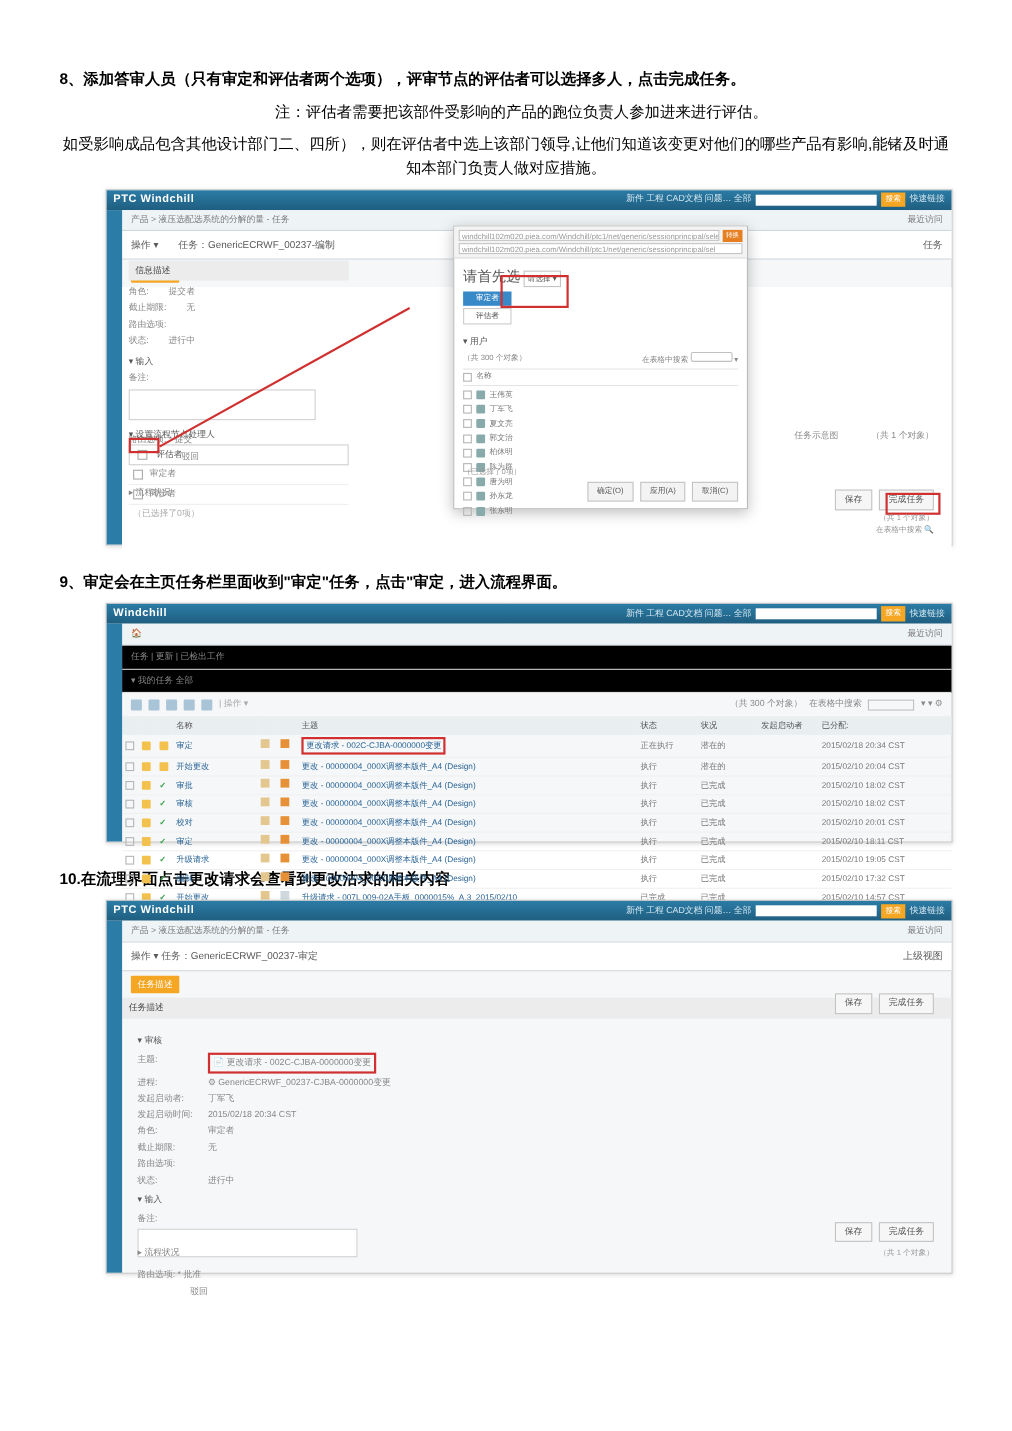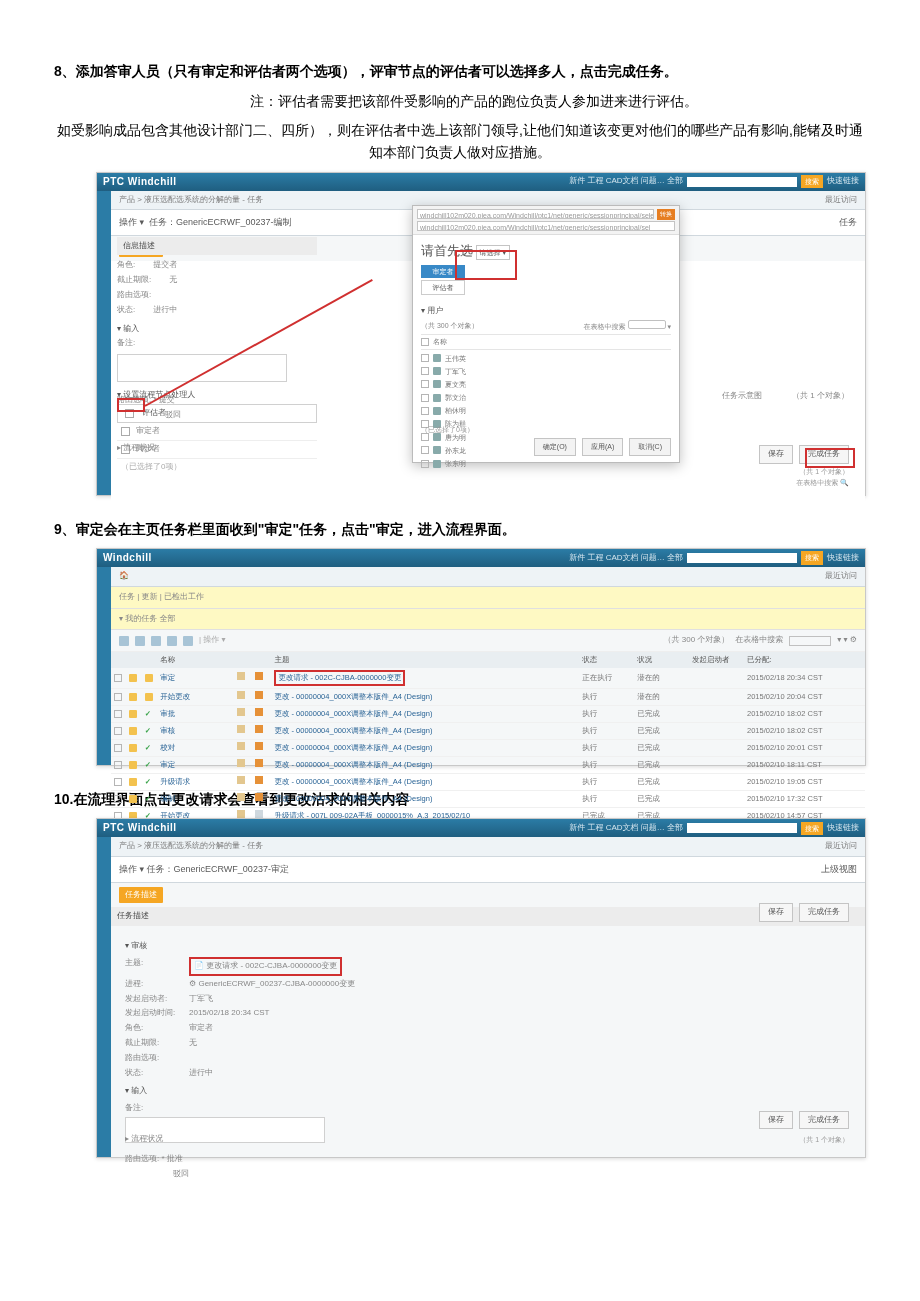--- a/index.html
+++ b/index.html
@@ -41,21 +41,21 @@
   .wc-breadcrumb {
     background: #eef3f6; border-bottom: 1px solid #d0d8de;
     padding: 3px 8px; font-size: 8px; color: #7a7a7a;
     display: flex; justify-content: space-between;
   }
   .wc-titlebar {
     background: #fff; border-bottom: 1px solid #d0d8de;
     padding: 5px 8px; font-size: 9px; color: #5a5a5a;
     display: flex; justify-content: space-between;
   }
-  .wc-titlebar .title-left { display: flex; align-items: center; gap: 5px; }
+  .wc-titlebar .title-left { display: flex; align-items: center; gap: 18px; }
   .btn-orange {
     display: inline-block; background: #f5a623; color: #fff;
     padding: 2px 6px; font-size: 8px; border-radius: 1px;
   }
   .wc-left-sidebar {
     position: absolute; left: 0; top: 18px; bottom: 0; width: 14px;
     background: #2b7ca6;
   }
   .wc-body { margin-left: 14px; }
   .wc-panel-body { background: #fff; padding: 6px 8px; }
@@ -146,21 +146,21 @@
   .s1 .red-line {
     position: absolute; left: 48px; top: 232px; width: 260px; height: 0;
     border-top: 2px solid #d03030;
     transform-origin: left center;
     transform: rotate(-29deg);
   }
 
   
   .s2 { height: 218px; margin-left: 42px; }
   .s2 .inner { margin-left: 14px; }
-  .s2 .subbar { background: #fef9c3; border-bottom: 1px solid #e0e0e0; padding: 4px 8px; font-size: 8px; color: #888; }
+  .s2 .subbar { background: #000000; border-bottom: 1px solid #e0e0e0; padding: 4px 8px; font-size: 8px; color: #888; }
   .s2 .toolbar {
     padding: 4px 8px; font-size: 8px; color: #888;
     display: flex; justify-content: space-between; border-bottom: 1px solid #eee;
   }
   .s2 .tb-left { display: flex; align-items: center; gap: 6px; }
   .s2 .tb-icon { width: 10px; height: 10px; background: #a8c4d6; border-radius: 1px; }
   .s2 .tb-right { display: flex; align-items: center; gap: 6px; }
   .s2 .tb-search { border: 1px solid #c0c0c0; width: 42px; height: 10px; }
   .s2 table { width: 100%; border-collapse: collapse; font-size: 7.5px; color: #777; }
   .s2 th { background: #e9eef1; color: #555; padding: 2px 3px; text-align: left; font-weight: normal; }

